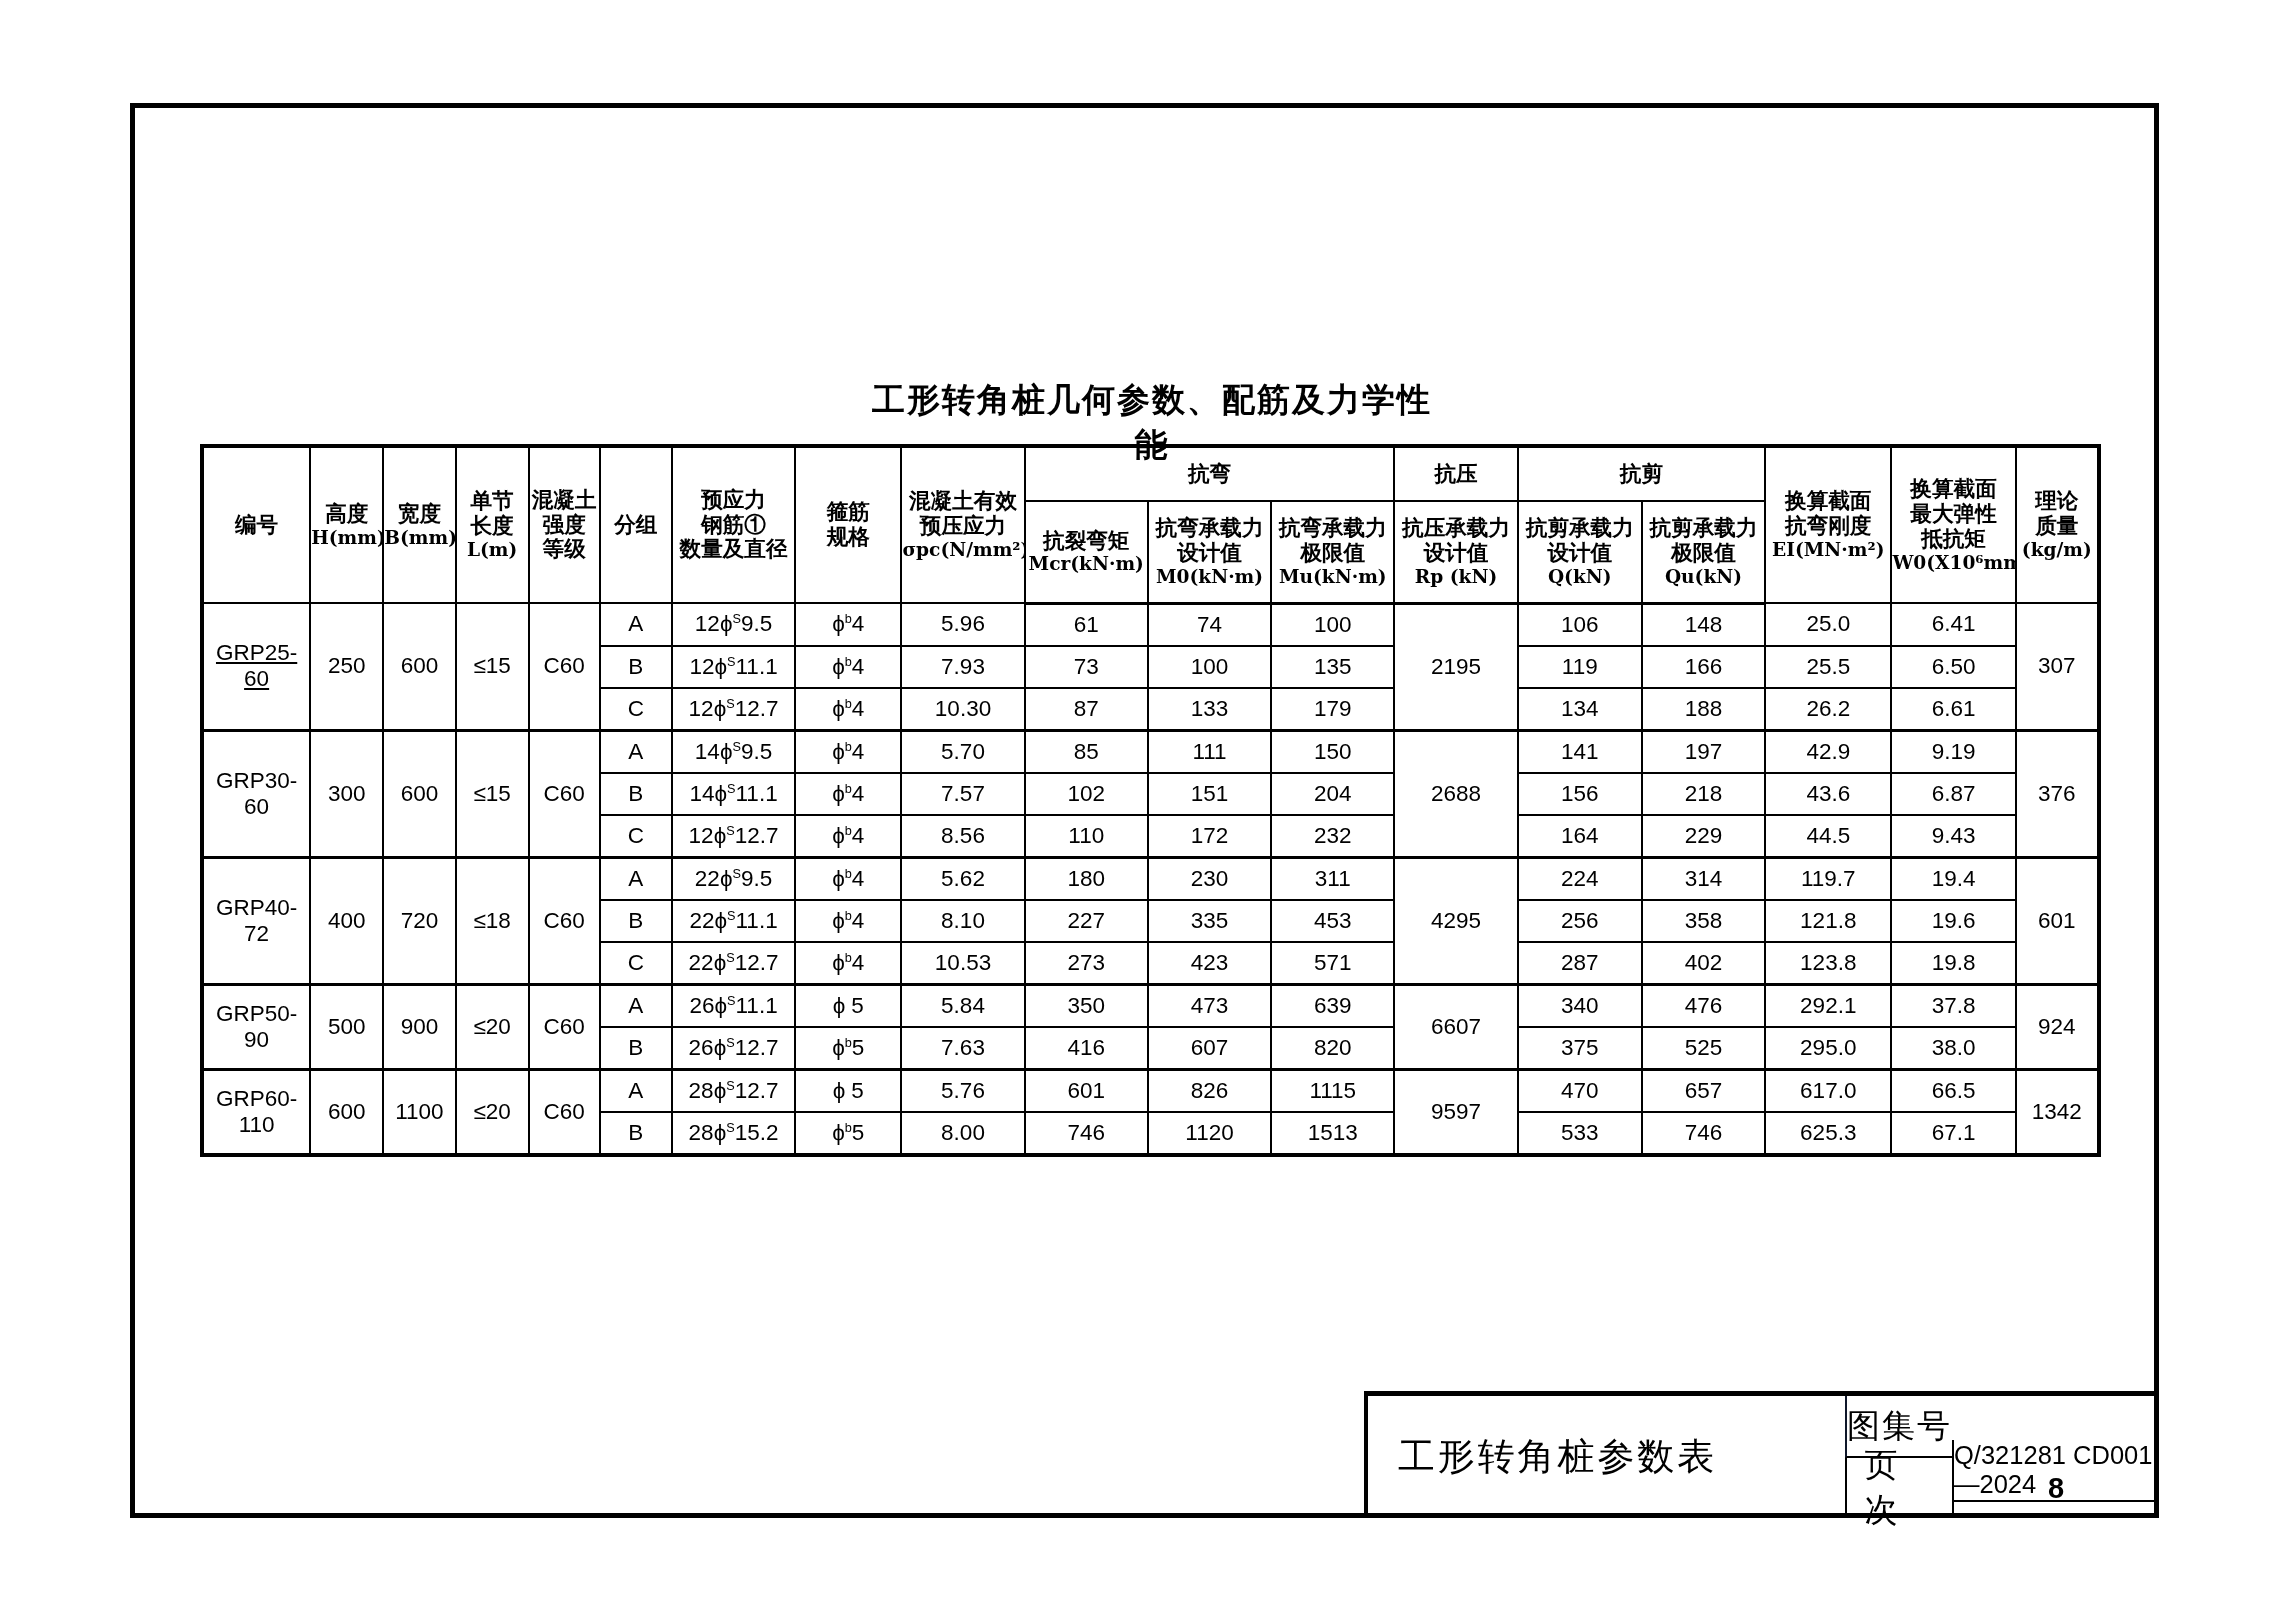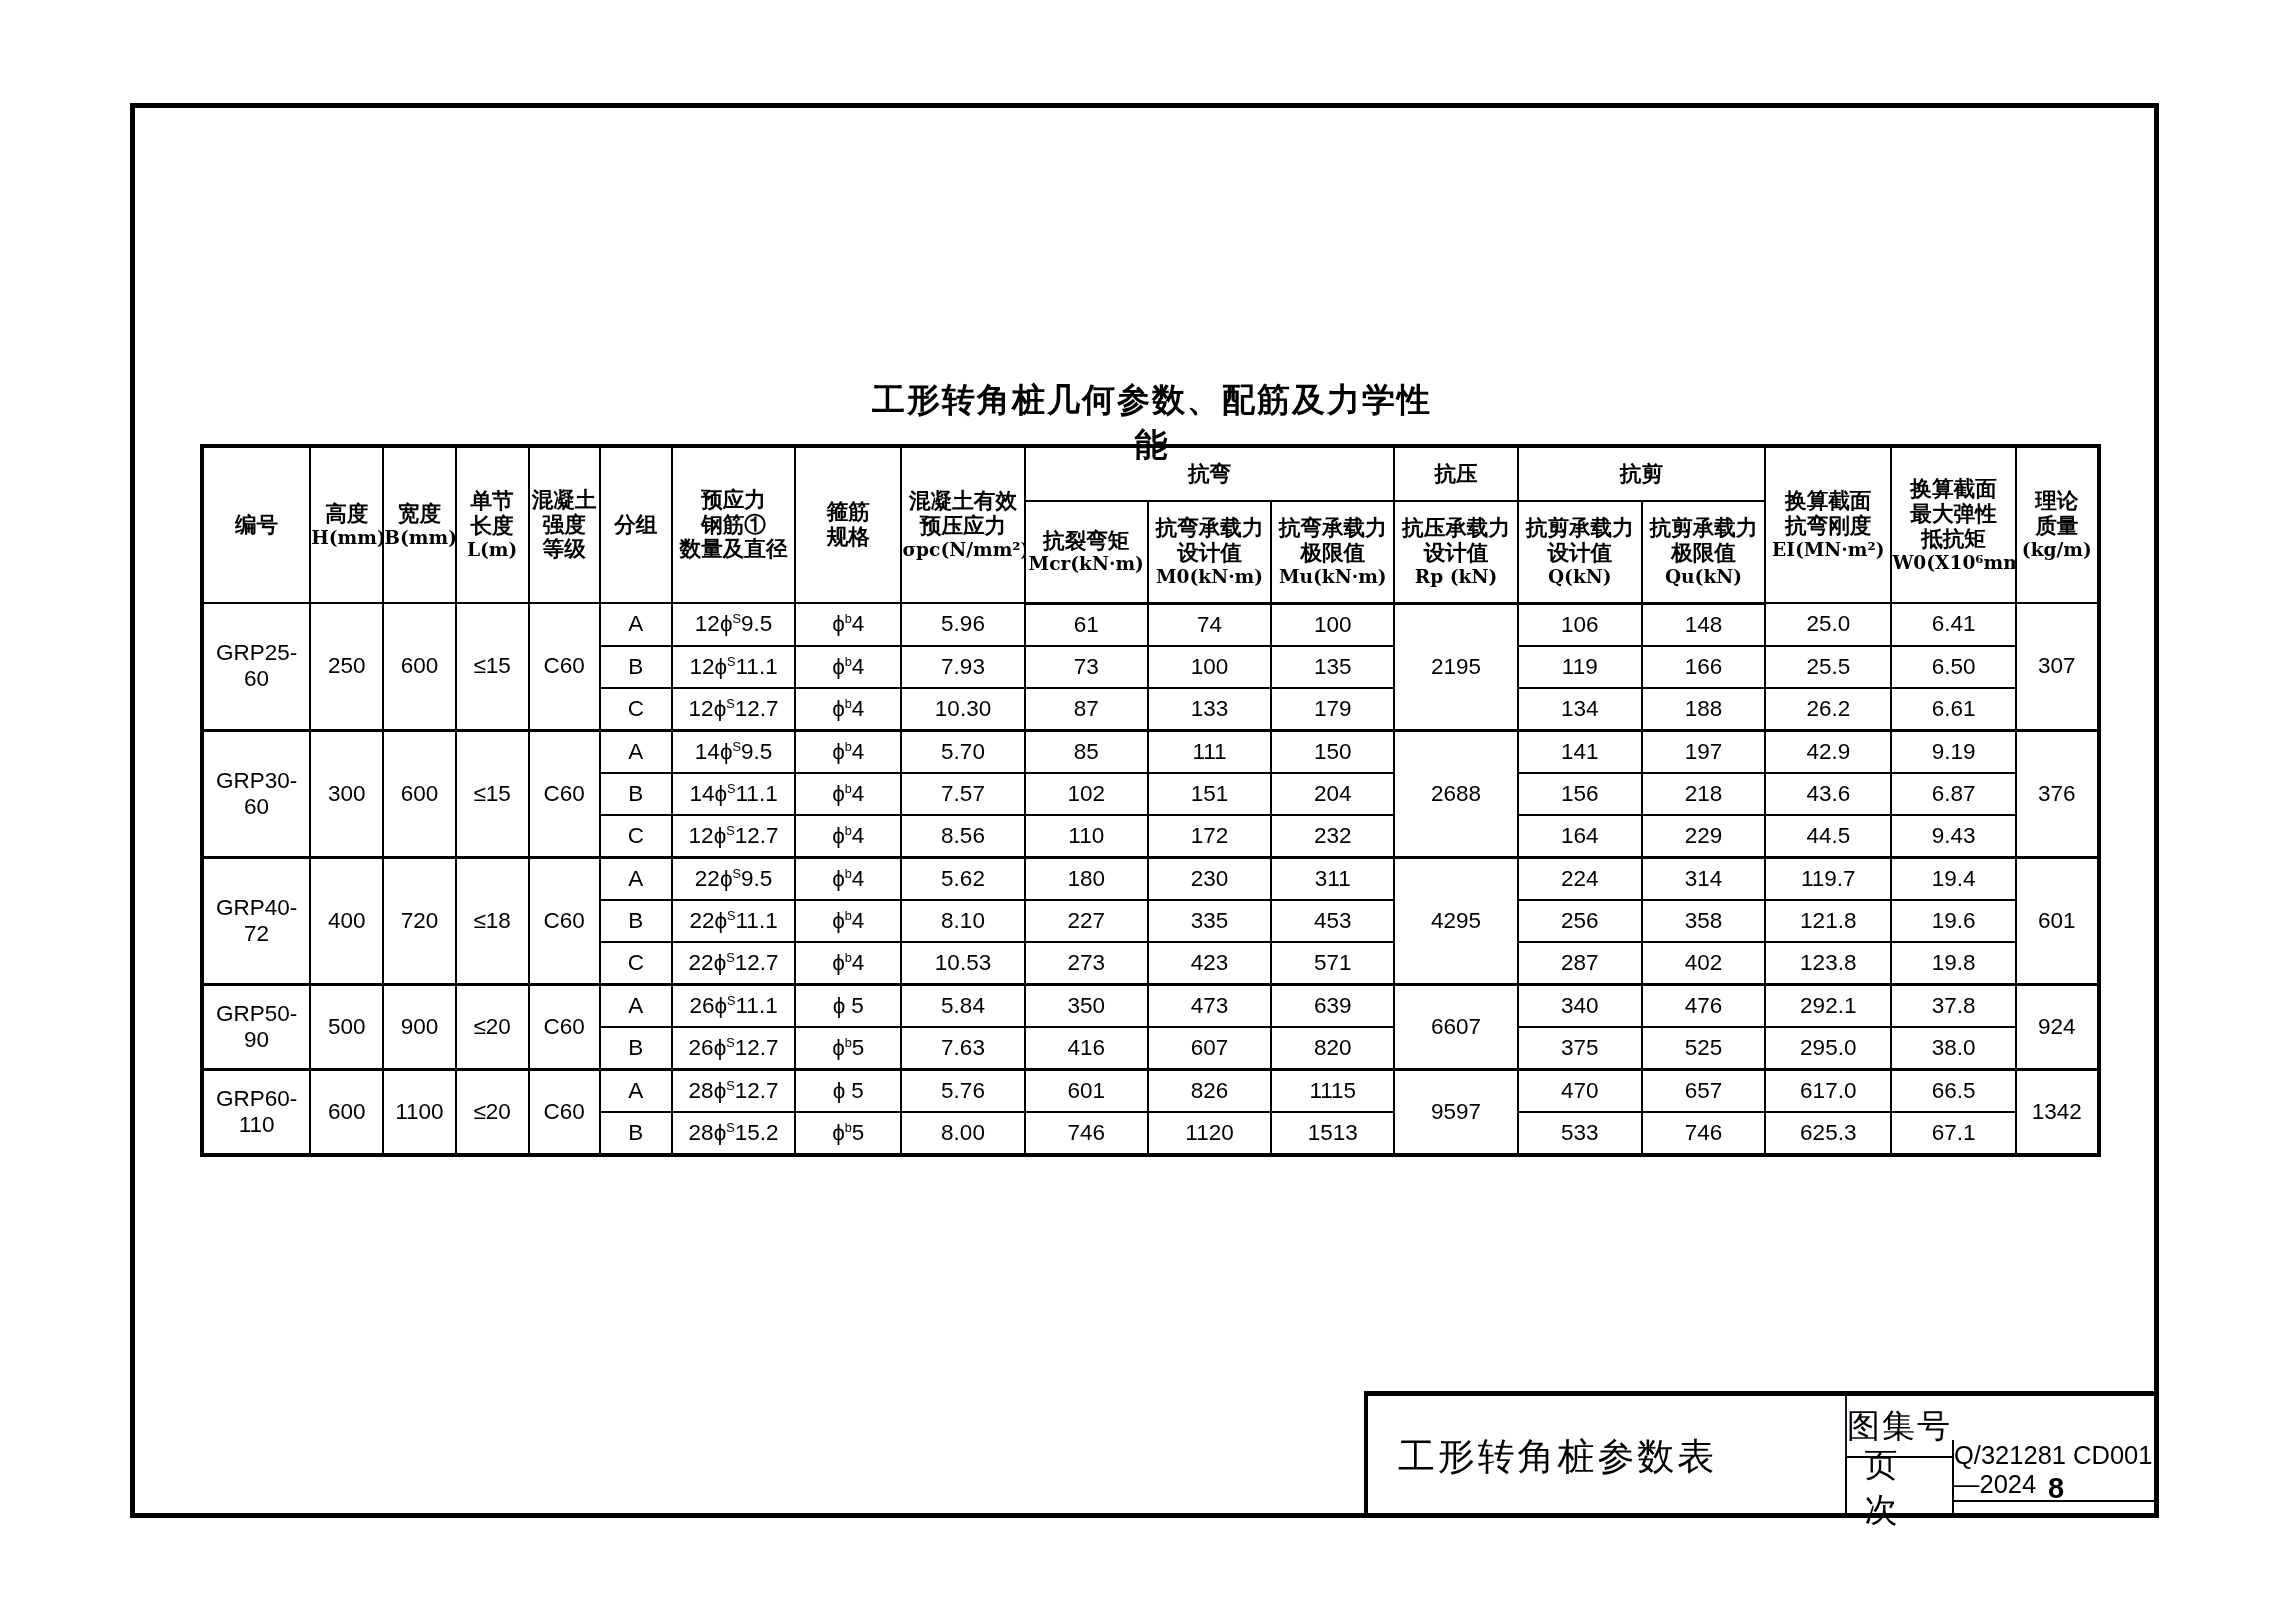--- a/index.html
+++ b/index.html
@@ -82,21 +82,21 @@
       <th><span>抗裂弯矩</span><span class="unit">Mcr(kN·m)</span></th>
       <th><span>抗弯承载力</span><br><span>设计值</span><span class="unit">M0(kN·m)</span></th>
       <th><span>抗弯承载力</span><br><span>极限值</span><span class="unit">Mu(kN·m)</span></th>
       <th><span>抗压承载力</span><br><span>设计值</span><span class="unit">Rp (kN)</span></th>
       <th><span>抗剪承载力</span><br><span>设计值</span><span class="unit">Q(kN)</span></th>
       <th><span>抗剪承载力</span><br><span>极限值</span><span class="unit">Qu(kN)</span></th>
     </tr>
   </thead>
   <tbody id="tbody">
       <tr>
-        <td rowspan="3" style="border-bottom: 3.9px solid rgb(0, 0, 0);">GRP25-60</td>
+        <td rowspan="3" style="border-bottom: 3.9px solid rgb(0, 0, 0); text-decoration: underline;">GRP25-60</td>
         <td rowspan="3" style="border-bottom: 3.9px solid rgb(0, 0, 0);">250</td>
         <td rowspan="3" style="border-bottom: 3.9px solid rgb(0, 0, 0);">600</td>
         <td rowspan="3" style="border-bottom: 3.9px solid rgb(0, 0, 0);">≤15</td>
         <td rowspan="3" style="border-bottom: 3.9px solid rgb(0, 0, 0);">C60</td>
         <td>A</td>
         <td><span>12</span><span>ϕ</span><sup>S</sup><span>9.5</span></td>
         <td><span>ϕ</span><sup>b</sup><span>4</span></td>
         <td>5.96</td>
         <td>61</td>
         <td>74</td>

